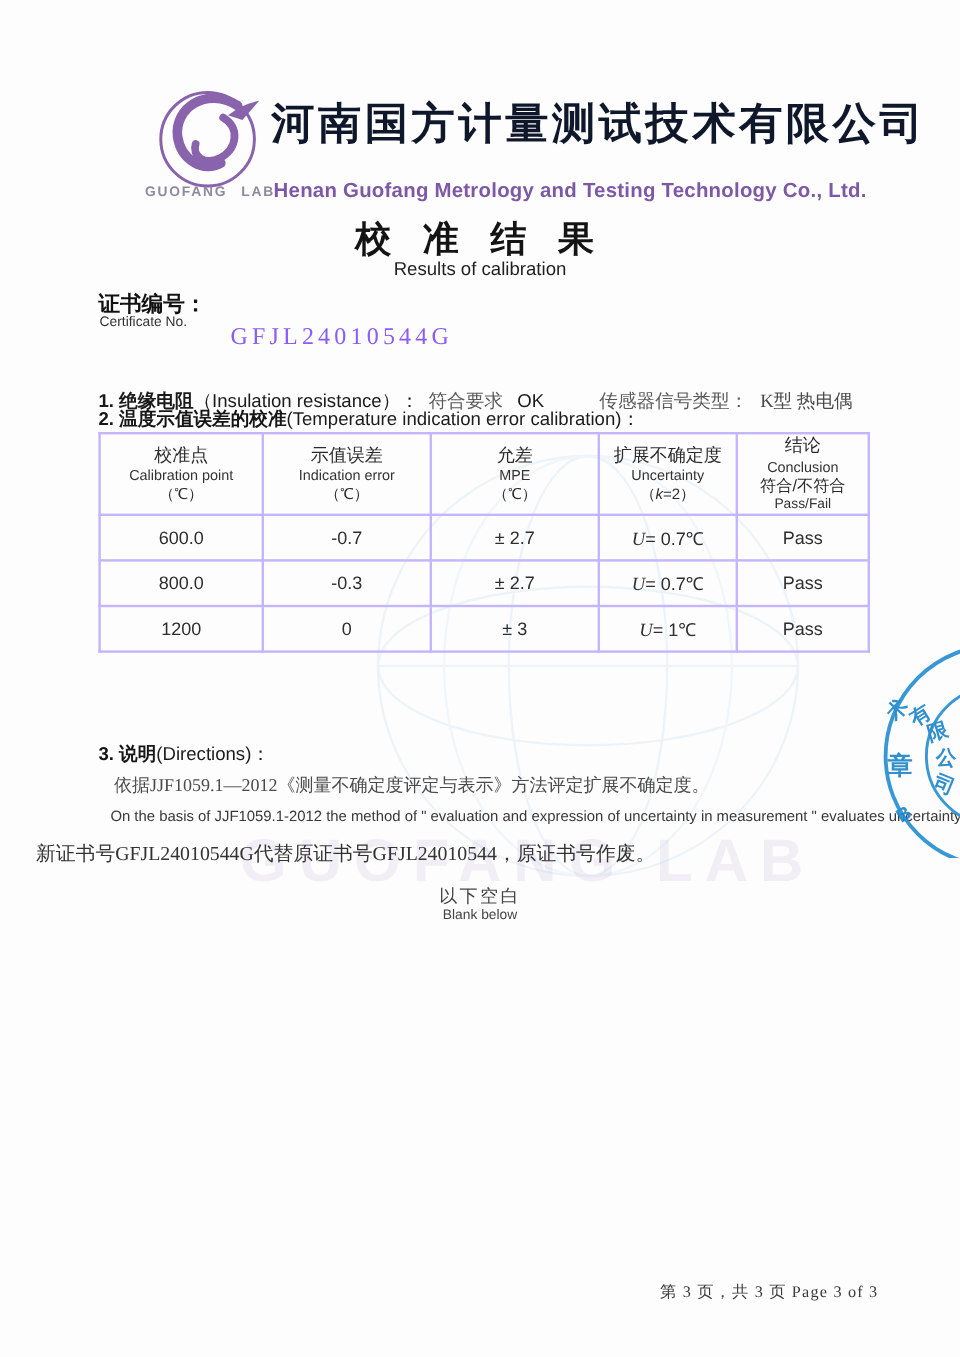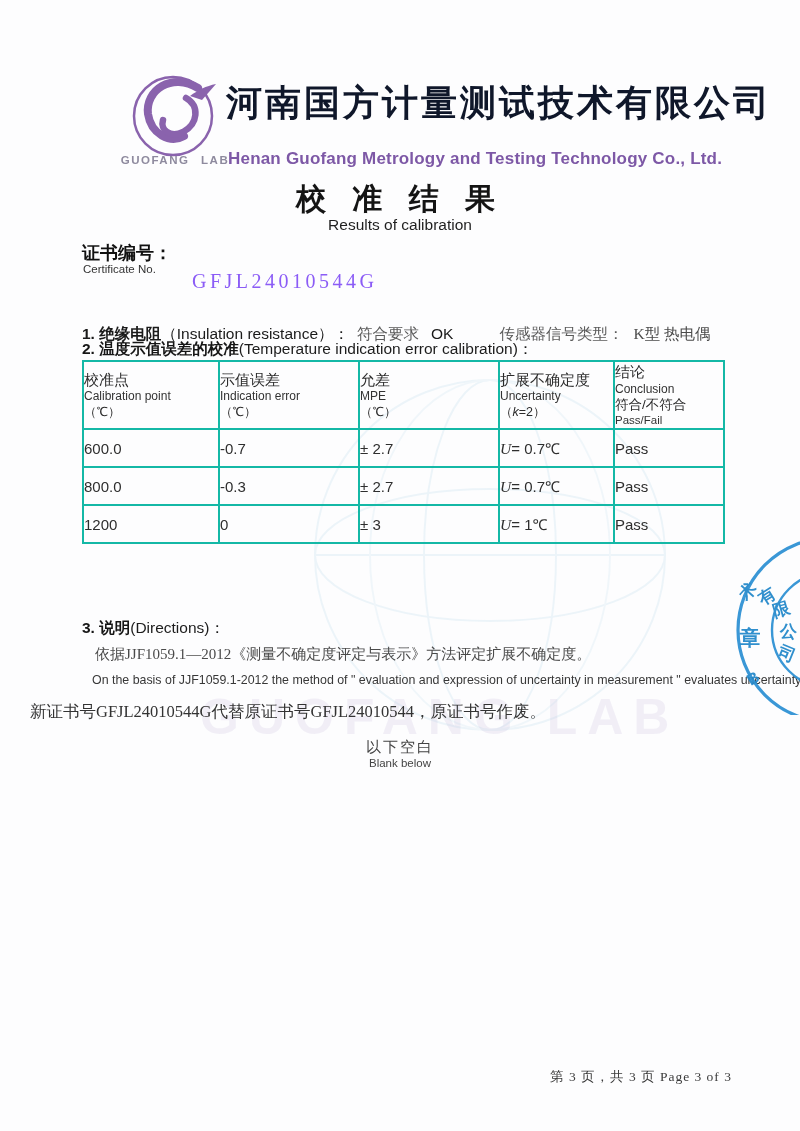--- a/index.html
+++ b/index.html
@@ -40,21 +40,21 @@
   .item1 .sensor-lbl{font-family:"Liberation Serif",serif;color:#5a5a5a;margin-left:46px;}
   .item1 .sensor-val{font-family:"Liberation Serif",serif;color:#4a4a4a;margin-left:10px;}
   .item2{position:absolute;left:82px;top:339px;font-size:15.5px;white-space:nowrap;}
   .item2 .lbl-cn,.item3 .lbl-cn{font-weight:600;color:#161616;}
   .item2 .lbl-en,.item3 .lbl-en{color:#1c1c1c;}
   .item3{position:absolute;left:82px;top:618px;font-size:15.5px;}
 
   
   table.cal{position:absolute;left:82px;top:360px;border-collapse:collapse;
     table-layout:fixed;width:641px;background:transparent;}
-  table.cal th,table.cal td{border:2px solid #14b8a6;text-align:left;vertical-align:middle;padding:0;}
+  table.cal th,table.cal td{border:2px solid #c4b5fd;text-align:center;vertical-align:middle;padding:0;}
   table.cal th{height:66px;font-weight:400;}
   table.cal td{height:36px;font-size:15px;color:#2e2e2e;}
   .h-cn{font-size:15px;color:#2b2b2b;line-height:1.3;}
   .h-en{font-size:12px;color:#333;line-height:1.25;}
   .h-unit{font-size:12.5px;color:#2b2b2b;line-height:1.3;}
   .h-cn2{font-size:13.5px;color:#2b2b2b;line-height:1.25;}
   .h-en2{font-size:11.5px;color:#333;line-height:1.2;}
   td.unc i{font-style:italic;font-family:"Liberation Serif",serif;font-size:15.5px;}
 
   .basis-cn{position:absolute;left:95px;top:645px;font-size:15px;

